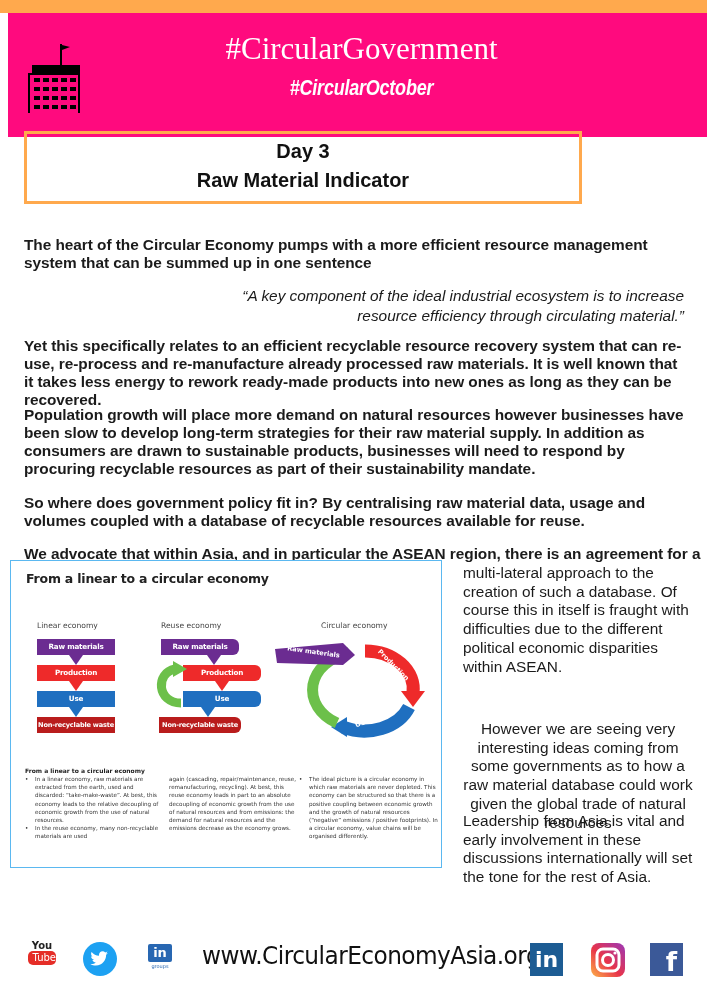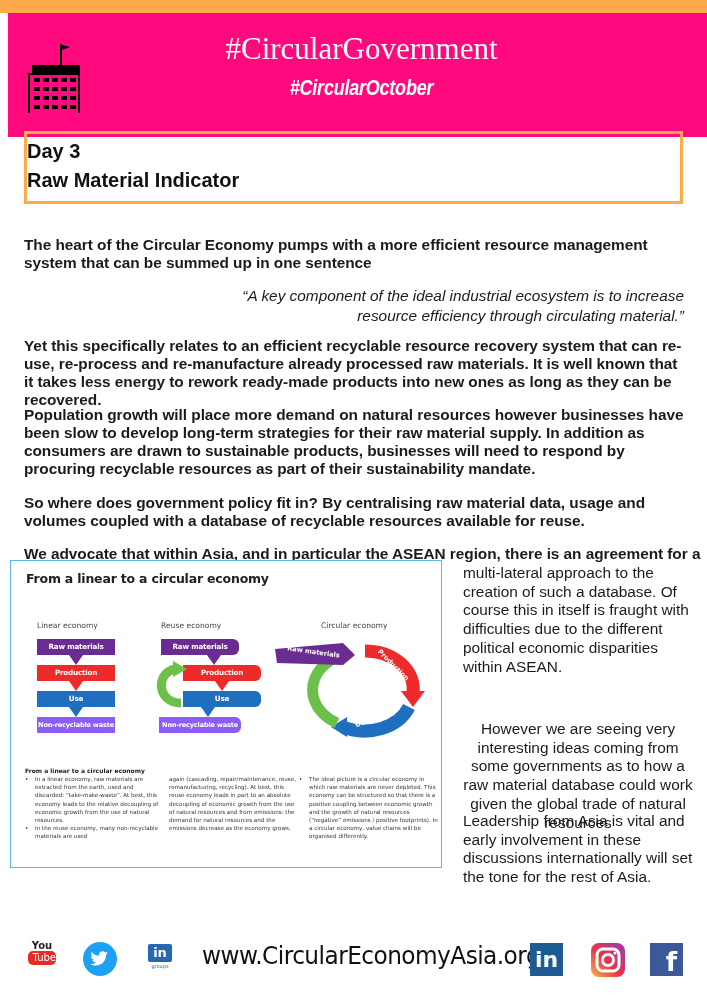--- a/index.html
+++ b/index.html
@@ -8,36 +8,36 @@
 
   .top-strip { position: absolute; left: 0; top: 0; width: 707px; height: 13px; background: #ffa94d; }
   .banner { position: absolute; left: 0; top: 13px; width: 707px; height: 124px; background: #ff0a7e; margin-left: 8px; }
   .building-icon { position: absolute; left: 16px; top: 16px; width: 60px; height: 86px; }
   .banner-title { position: absolute; left: 0; width: 707px; text-align: center; top: 18px;
     font-family: "Liberation Serif", "DejaVu Serif", serif; font-size: 31px; color: #fff; }
   .banner-sub { position: absolute; left: 0; width: 707px; text-align: center; top: 62px;
     font-family: "Liberation Sans", sans-serif; font-weight: bold; font-style: italic; font-size: 22px; color: #fff;
     transform: scaleX(0.82); letter-spacing: -0.3px; }
 
-  .day-box { position: absolute; left: 24px; top: 131px; width: 659px; height: 73px; border: 3px solid #ffa94d; text-align: left; }
+  .day-box { position: absolute; left: 24px; top: 131px; width: 558px; height: 73px; border: 3px solid #ffa94d; text-align: center; }
   .day-line { font-family: "Liberation Sans", sans-serif; font-weight: 600; font-size: 20px; color: #111; }
   .day-line.l1 { margin-top: 6px; }
   .day-line.l2 { margin-top: 6px; }
 
   .para { position: absolute; left: 24px; width: 665px; font-size: 15.4px; line-height: 18px; color: #1b1b1b; letter-spacing: -0.05px; font-weight: bold; }
   .quote { position: absolute; left: 24px; width: 660px; text-align: right; font-style: italic; font-size: 15.4px; line-height: 20px; color: #1b1b1b; }
 
   .diagram { position: absolute; left: 10px; top: 560px; width: 432px; height: 308px; border: 1.5px solid #5bb8f0; background: #fff; overflow: hidden; }
   .diag-title { position: absolute; left: 15px; top: 10px; font-family: "DejaVu Sans", sans-serif; font-weight: bold; font-size: 12.5px; color: #222; letter-spacing: -0.2px; }
   .col-label { position: absolute; font-family: "DejaVu Sans", sans-serif; font-size: 7.6px; color: #444; }
   .blk { position: absolute; height: 16px; color: #fff; font-family: "DejaVu Sans", sans-serif; font-weight: bold; font-size: 7.2px; text-align: center; line-height: 16px; letter-spacing: -0.2px; }
   .purple { background: #6b2c91; }
   .red { background: #ee2a2a; }
   .blue { background: #1f6fc0; }
-  .black { background: #8b5cf6; }
+  .black { background: #b91c1c; }
   .down-arrow { position: absolute; width: 0; height: 0; border-left: 7px solid transparent; border-right: 7px solid transparent; }
   .notes-title { position: absolute; left: 14px; top: 206px; font-family: "DejaVu Sans", sans-serif; font-weight: bold; font-size: 6px; color: #222; }
   .notes-col { position: absolute; top: 214px; font-family: "DejaVu Sans", sans-serif; font-size: 5.6px; line-height: 8.2px; color: #333; }
   .notes-col ul { list-style: none; }
   .notes-col li { position: relative; padding-left: 10px; }
   .notes-col li::before { content: "•"; position: absolute; left: 0; top: 0; }
   .notes-col p { padding-left: 10px; }
 
   .side-para { position: absolute; left: 463px; width: 230px; font-size: 15.4px; line-height: 18.7px; color: #1b1b1b; }
 

